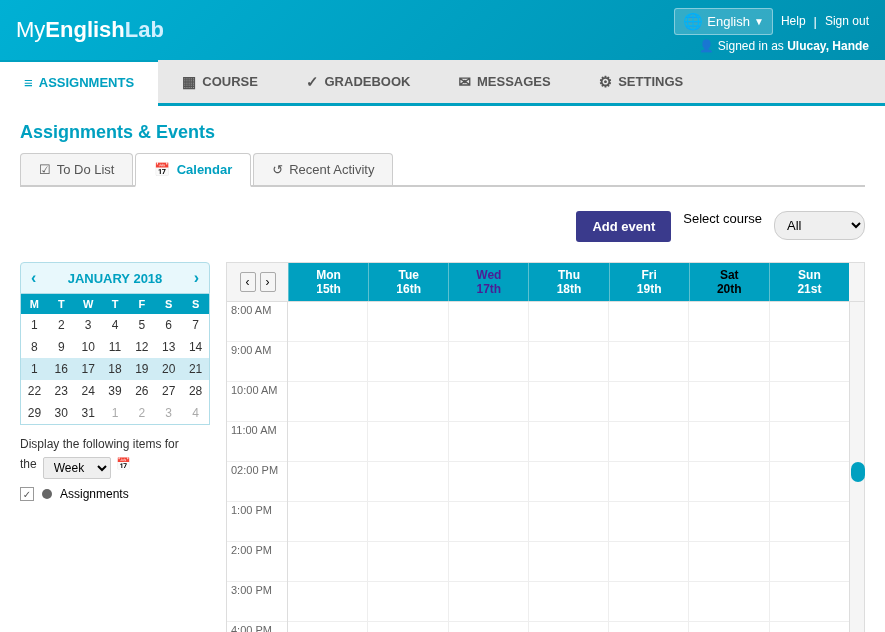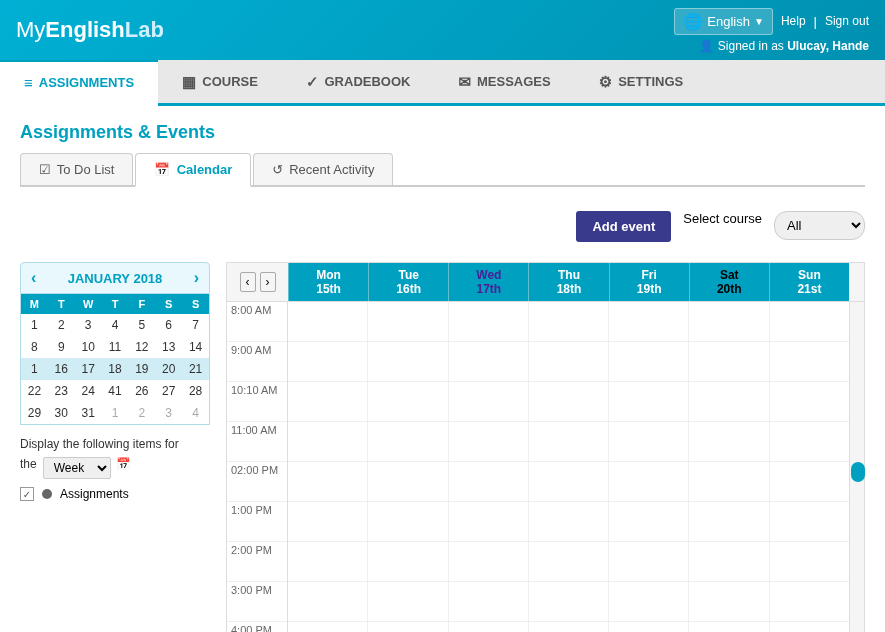--- a/index.html
+++ b/index.html
@@ -181,21 +181,21 @@
           <div class="mini-cal-date selected-week">16</div>
           <div class="mini-cal-date selected-week">17</div>
           <div class="mini-cal-date selected-week">18</div>
           <div class="mini-cal-date selected-week">19</div>
           <div class="mini-cal-date selected-week">20</div>
           <div class="mini-cal-date selected-week">21</div>
 
           <div class="mini-cal-date">22</div>
           <div class="mini-cal-date">23</div>
           <div class="mini-cal-date">24</div>
-          <div class="mini-cal-date">41</div>
+          <div class="mini-cal-date">39</div>
           <div class="mini-cal-date">26</div>
           <div class="mini-cal-date">27</div>
           <div class="mini-cal-date">28</div>
 
           <div class="mini-cal-date">29</div>
           <div class="mini-cal-date">30</div>
           <div class="mini-cal-date">31</div>
           <div class="mini-cal-date other-month">1</div>
           <div class="mini-cal-date other-month">2</div>
           <div class="mini-cal-date other-month">3</div>
@@ -262,21 +262,21 @@
           </div>
         </div>
         <div style="width:16px;background:#f5f5f5;border:1px solid #ddd;border-left:none;"></div>
       </div>
 
       <div style="display:flex;flex:1;overflow:hidden;">
 
         <div style="width:62px;border-left:1px solid #ddd;border-right:1px solid #ddd;">
           <div class="time-slot">8:00 AM</div>
           <div class="time-slot">9:00 AM</div>
-          <div class="time-slot">10:10 AM</div>
+          <div class="time-slot">10:00 AM</div>
           <div class="time-slot">11:00 AM</div>
           <div class="time-slot">02:00 PM</div>
           <div class="time-slot">1:00 PM</div>
           <div class="time-slot">2:00 PM</div>
           <div class="time-slot">3:00 PM</div>
           <div class="time-slot">4:00 PM</div>
         </div>
 
         <div style="display:flex;flex:1;">
 

